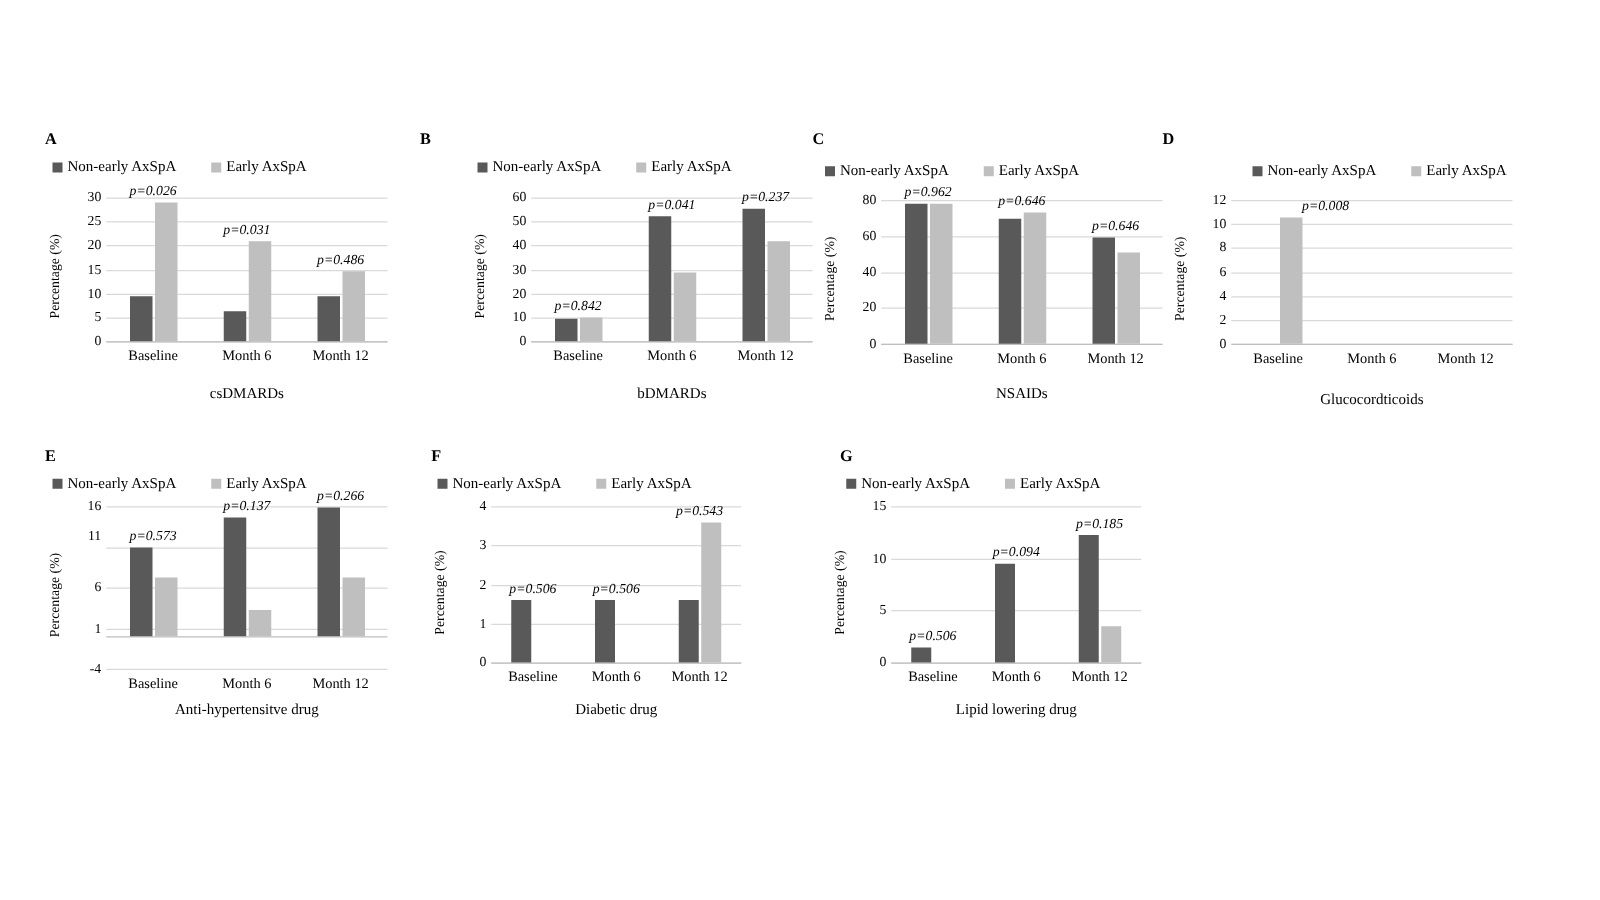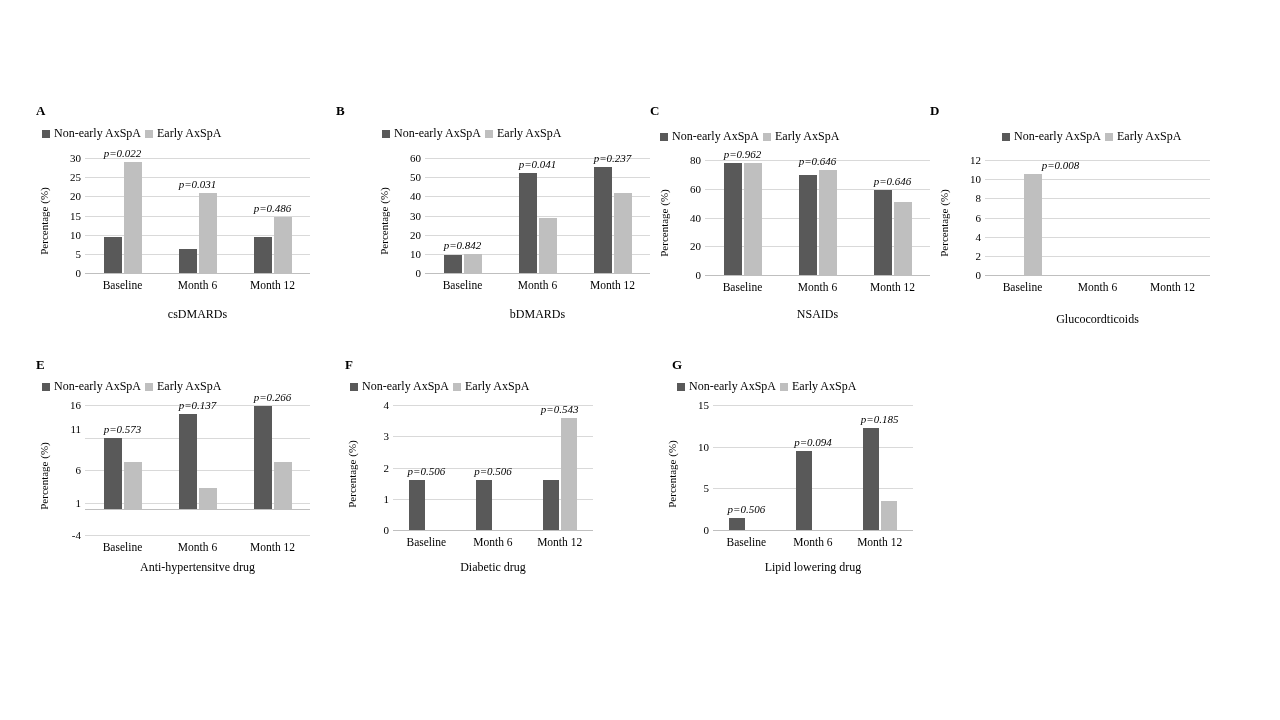--- a/index.html
+++ b/index.html
@@ -19,21 +19,21 @@
     position:absolute;
     font-family:"Liberation Serif", serif;
     font-weight:bold;
     font-size:13px;
     line-height:13px;
   }
 
   .legend{
     position:absolute;
     display:flex;
-    gap:4px;
+    gap:28px;
     font-size:12px;
     font-family:"Liberation Serif", serif;
   }
   .legend .entry{display:flex;align-items:center;gap:4px;white-space:nowrap;}
   .legend .swatch{width:8px;height:8px;display:inline-block;}
 
   .plot{
     position:absolute;
     box-sizing:border-box;
   }
@@ -137,21 +137,21 @@
         <div class="zero-line" style="top: 115px;"></div>
         <div class="bar dark" style="left: 18.5px; width: 18px; top: 79.35px; height: 35.65px; bottom: auto;"></div>
         <div class="bar light" style="left: 38.5px; width: 18px; top: 3.83333px; height: 111.167px; bottom: auto;"></div>
         <div class="bar dark" style="left: 93.5px; width: 18px; top: 91.2333px; height: 23.7667px; bottom: auto;"></div>
         <div class="bar light" style="left: 113.5px; width: 18px; top: 34.5px; height: 80.5px; bottom: auto;"></div>
         <div class="bar dark" style="left: 168.5px; width: 18px; top: 79.35px; height: 35.65px; bottom: auto;"></div>
         <div class="bar light" style="left: 188.5px; width: 18px; top: 59.4167px; height: 55.5833px; bottom: auto;"></div>
       </div>
       <div class="ylabel" style="left: 4px; top: 215px; width: 80px;">Percentage (%)</div>
       <div class="xtick" style="left: 85px; width: 75px; top: 279px;">Baseline</div>
-      <div class="pval" style="left: 85px; width: 75px; top: 146.833px;">p=0.022</div>
+      <div class="pval" style="left: 85px; width: 75px; top: 146.833px;">p=0.026</div>
       <div class="xtick" style="left: 160px; width: 75px; top: 279px;">Month 6</div>
       <div class="pval" style="left: 160px; width: 75px; top: 177.5px;">p=0.031</div>
       <div class="xtick" style="left: 235px; width: 75px; top: 279px;">Month 12</div>
       <div class="pval" style="left: 235px; width: 75px; top: 202.417px;">p=0.486</div>
       <div class="xlabel" style="left: 85px; width: 225px; top: 307px;">csDMARDs</div>
     </div>
     <div class="panel" style="left: 0px; top: 0px; width: 1280px; height: 720px;">
       <div class="panel-letter" style="left: 336px; top: 104px;">B</div>
       <div class="legend" style="left: 382px; top: 126px;">
         <div class="entry">

